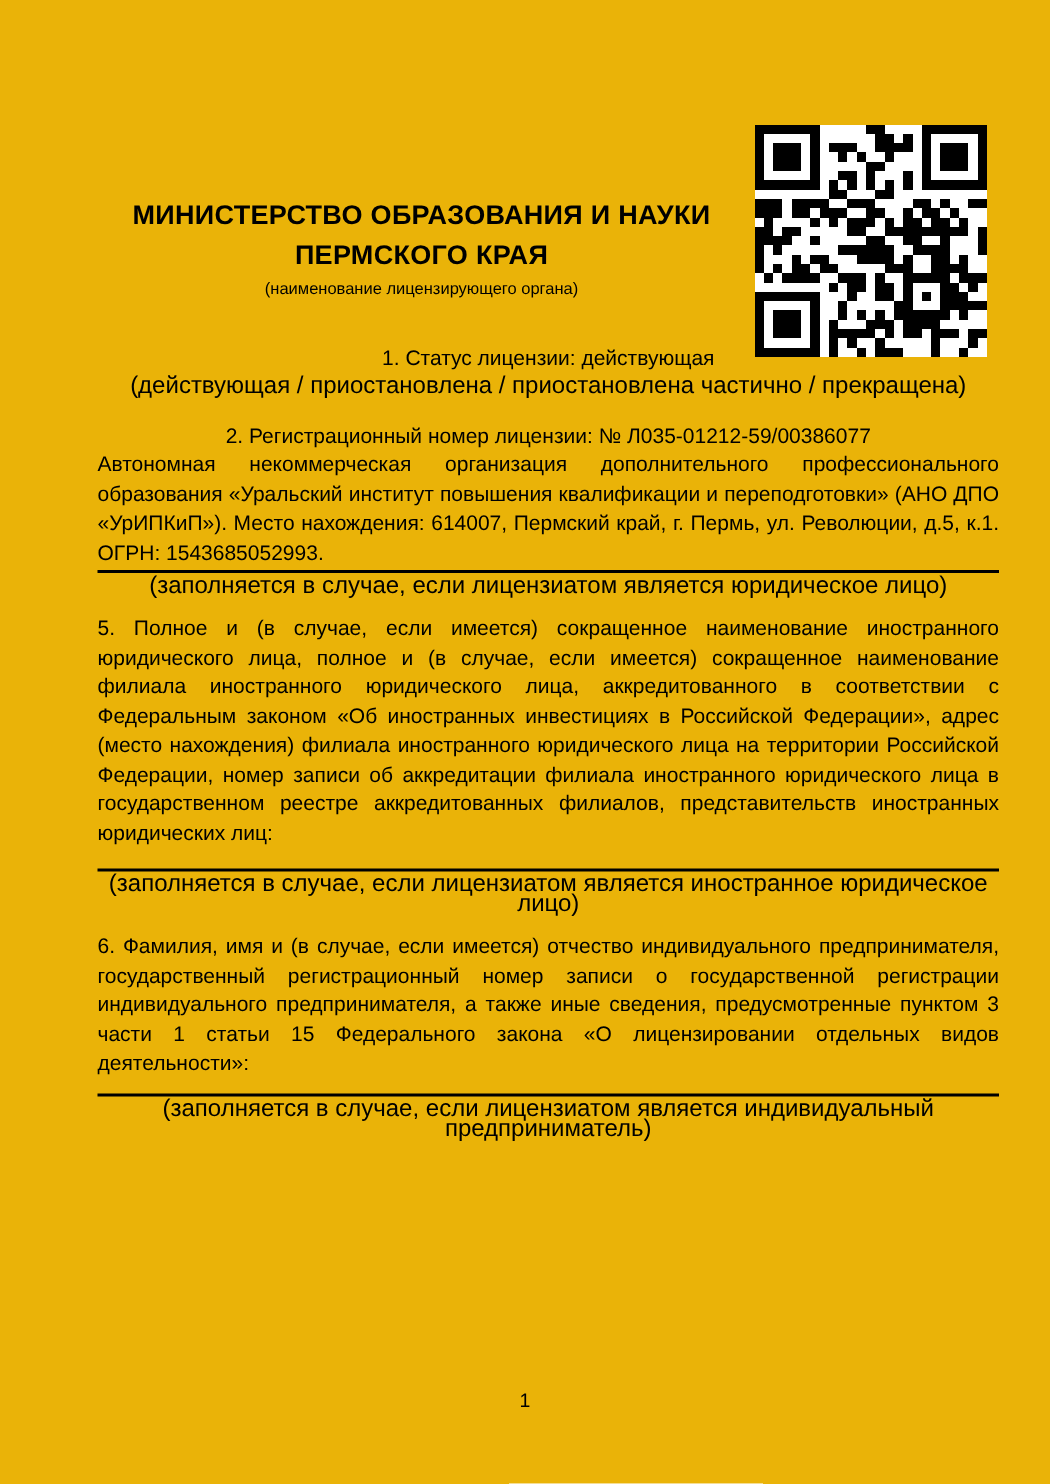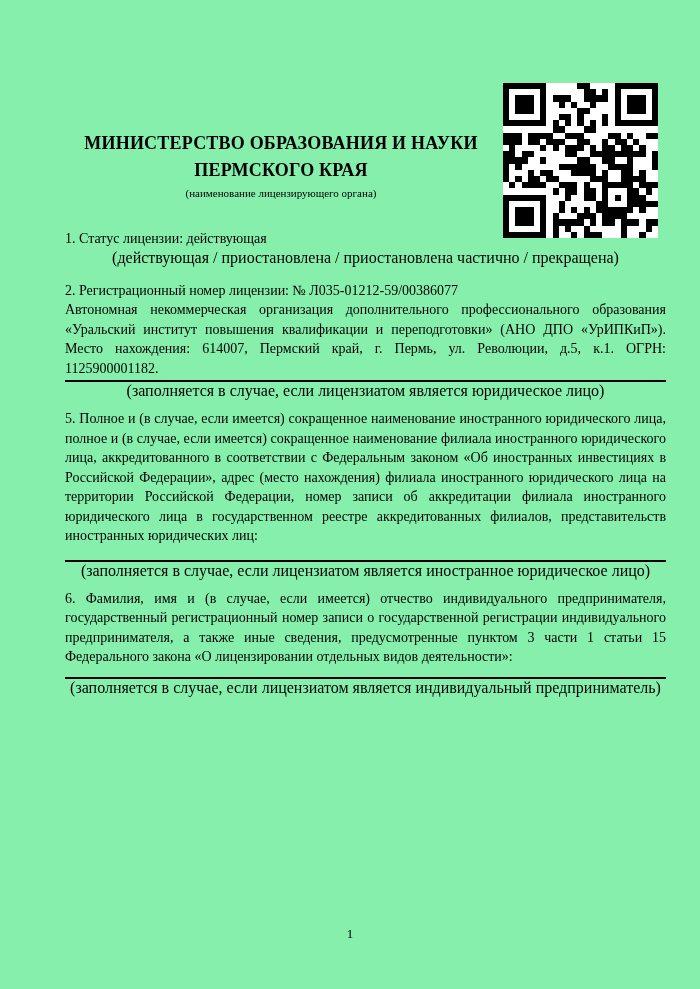--- a/index.html
+++ b/index.html
@@ -4,23 +4,23 @@
 <style>
   html, body {
     margin: 0;
     padding: 0;
     background: #ffffff;
   }
   .page {
     position: relative;
     width: 700px;
     height: 989px;
-    background: #86efac;
+    background: #eab308;
     color: #000000;
-    font-family: Liberation Serif, serif;
+    font-family: Liberation Sans, sans-serif;
     overflow: hidden;
   }
   .qr-wrap {
     position: absolute;
     top: 83px;
     left: 503px;
     width: 155px;
     height: 155px;
   }
   .qr-wrap svg { width: 100%; height: 100%; display: block; }
@@ -56,21 +56,21 @@
   .content {
     margin-left: 65px;
     width: 601px;
     font-size: 14px;
   }
   .item {
     margin: 0;
     line-height: 19.5px;
     text-align: justify;
   }
-  .single { text-align: left; }
+  .single { text-align: center; }
   .small-cap {
     font-size: 16px;
     line-height: 13px;
     text-align: center;
     margin-top: 2px;
   }
   .rule {
     border: none;
     border-top: 2px solid #000000;
     margin: 2px 0 0 0;
@@ -110,21 +110,21 @@
 
 
   <div class="content">
 
     <p class="item single mt-29">1. Статус лицензии: действующая</p>
     <div class="small-cap">(действующая / приостановлена / приостановлена частично / прекращена)</div>
 
     <p class="item single mt-17">2. Регистрационный номер лицензии: № Л035-01212-59/00386077</p>
 
 
-    <p class="item">Автономная некоммерческая организация дополнительного профессионального образования «Уральский институт повышения квалификации и переподготовки» (АНО ДПО «УрИПКиП»). Место нахождения: 614007, Пермский край, г. Пермь, ул. Революции, д.5, к.1. ОГРН: 1125900001182.</p>
+    <p class="item">Автономная некоммерческая организация дополнительного профессионального образования «Уральский институт повышения квалификации и переподготовки» (АНО ДПО «УрИПКиП»). Место нахождения: 614007, Пермский край, г. Пермь, ул. Революции, д.5, к.1. ОГРН: 1543685052993.</p>
     <hr class="rule">
     <div class="small-cap">(заполняется в случае, если лицензиатом является юридическое лицо)</div>
 
     <p class="item mt-12">5. Полное и (в случае, если имеется) сокращенное наименование иностранного юридического лица, полное и (в случае, если имеется) сокращенное наименование филиала иностранного юридического лица, аккредитованного в соответствии с Федеральным законом «Об иностранных инвестициях в Российской Федерации», адрес (место нахождения) филиала иностранного юридического лица на территории Российской Федерации, номер записи об аккредитации филиала иностранного юридического лица в государственном реестре аккредитованных филиалов, представительств иностранных юридических лиц:</p>
     <div class="blank-field"></div>
     <hr class="rule">
     <div class="small-cap">(заполняется в случае, если лицензиатом является иностранное юридическое лицо)</div>
 
     <p class="item mt-12">6. Фамилия, имя и (в случае, если имеется) отчество индивидуального предпринимателя, государственный регистрационный номер записи о государственной регистрации индивидуального предпринимателя, а также иные сведения, предусмотренные пунктом 3 части 1 статьи 15 Федерального закона «О лицензировании отдельных видов деятельности»:</p>
     <div class="blank-field" style="height:8px;"></div>

